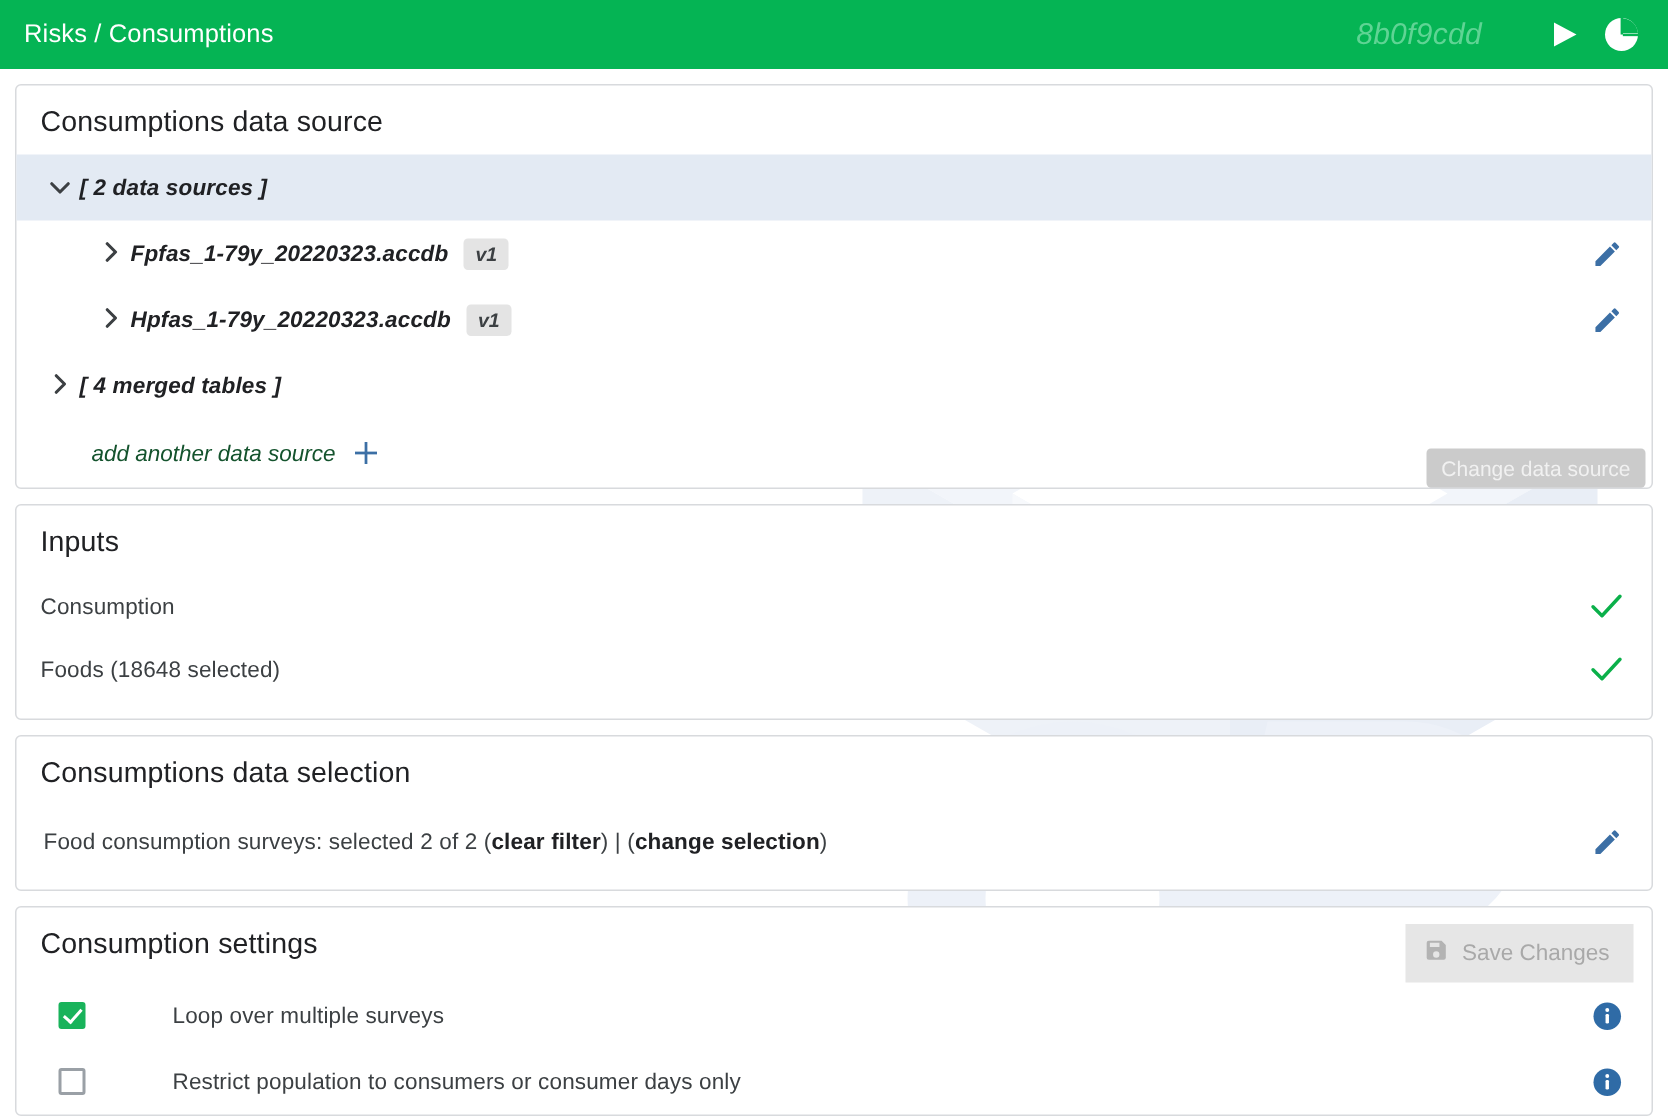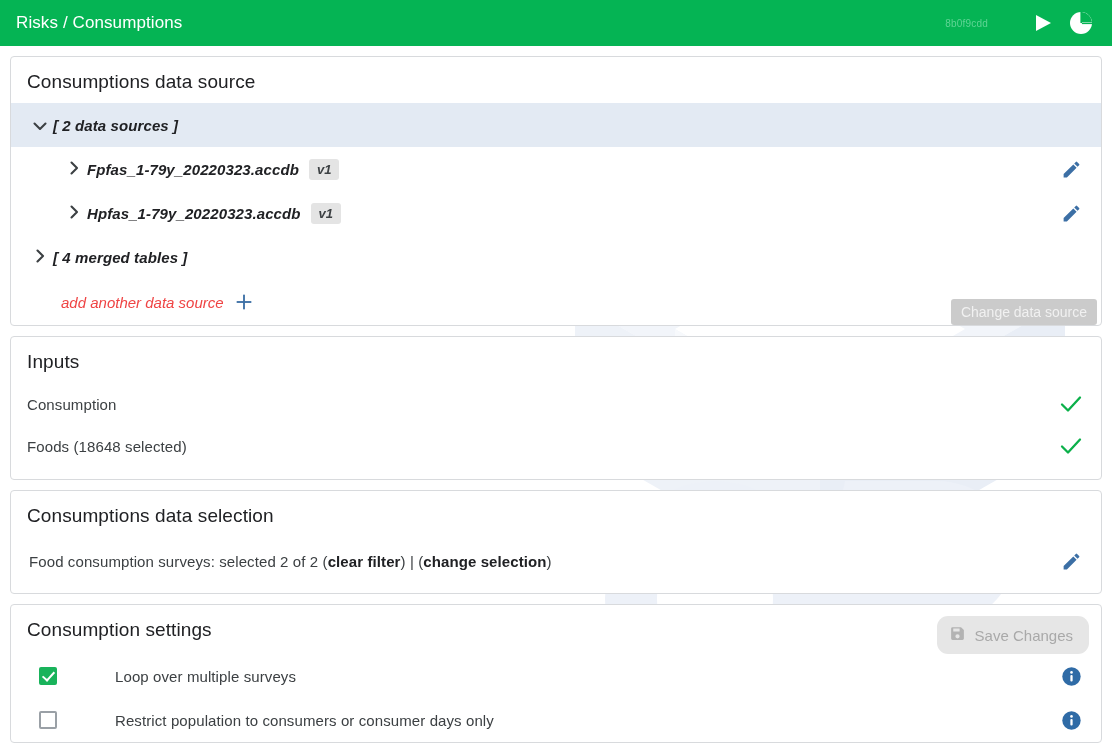--- a/index.html
+++ b/index.html
@@ -41,24 +41,25 @@
     padding: 0 14px 0 16px;
     color: #ffffff;
   }
   #topbar .title {
     font-size: 17px;
     letter-spacing: .1px;
     flex: 0 0 auto;
   }
   #topbar .spacer { flex: 1 1 auto; }
   #topbar .session-id {
-    font-size: 10px;
+    font-size: 20px;
     color: #5fd494;
     margin-right: 34px;
     letter-spacing: .2px;
+    font-style: italic;
   }
   #topbar .tb-icon {
     width: 34px; height: 34px;
     display: flex; align-items: center; justify-content: center;
     margin-left: 4px;
     cursor: pointer;
   }
 
   
   #page {
@@ -133,21 +134,21 @@
 
   .add-row {
     display: flex; align-items: center;
     min-height: 46px;
     padding: 0 10px 0 16px;
   }
   .add-row .add-label {
     margin-left: 34px;
     font-style: italic;
     font-size: 15px;
-    color: #ef4444;
+    color: #14532d;
   }
 
   
   #tooltip {
     position: absolute;
     right: 4px;
     top: 242px;
     background: rgba(104,104,104,0.34);
     color: rgba(255,255,255,0.72);
     font-size: 14px;
@@ -188,21 +189,21 @@
   .settings-head {
     display: flex;
     align-items: flex-start;
     padding: 0;
   }
   .settings-head .grow { flex: 1 1 auto; }
   #save-btn {
     margin: 11px 12px 0 0;
     background: #e6e6e6;
     border: none;
-    border-radius: 11px;
+    border-radius: 0;
     color: #a9a9a9;
     font-size: 15px;
     font-family: "Liberation Sans", sans-serif;
     padding: 9px 16px 9px 12px;
     display: flex;
     align-items: center;
     gap: 9px;
     cursor: default;
   }
 

